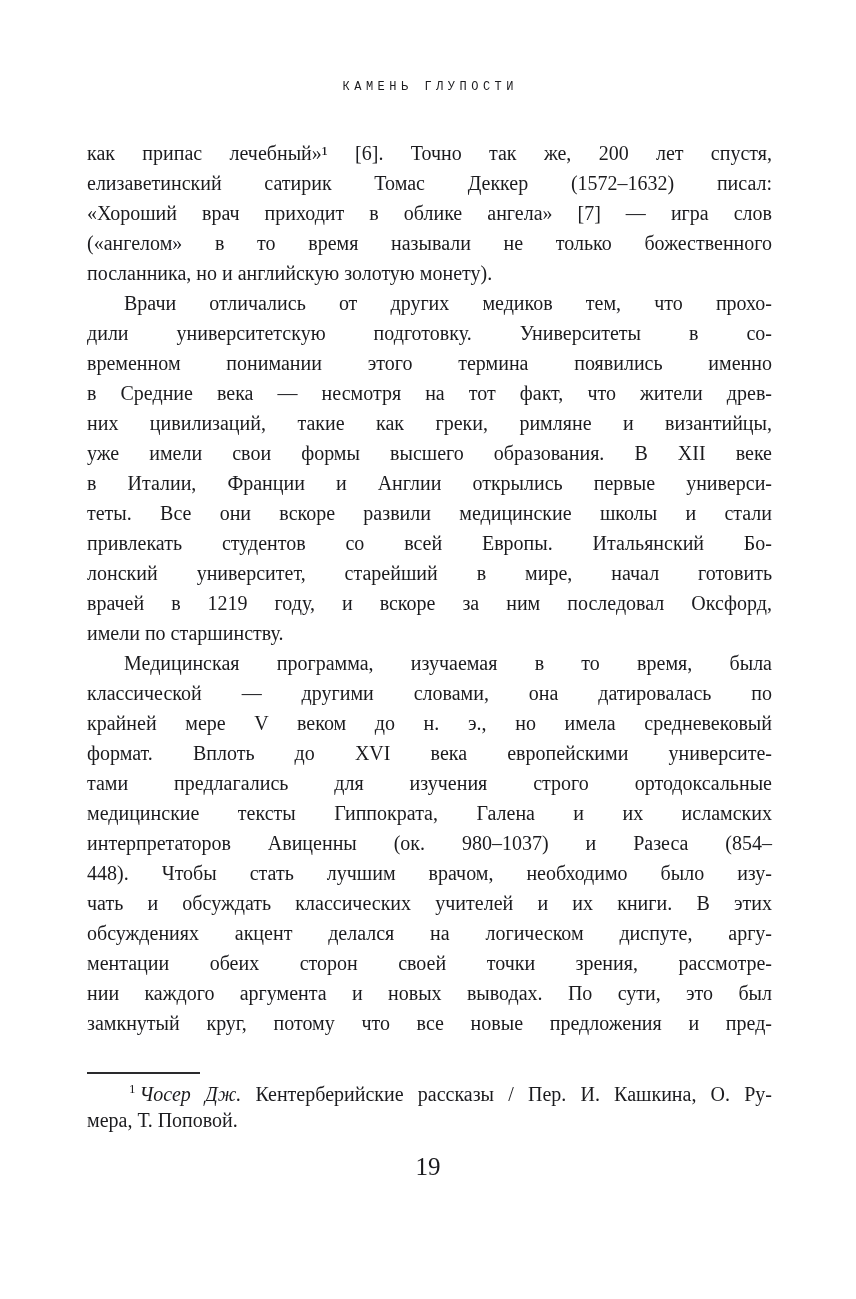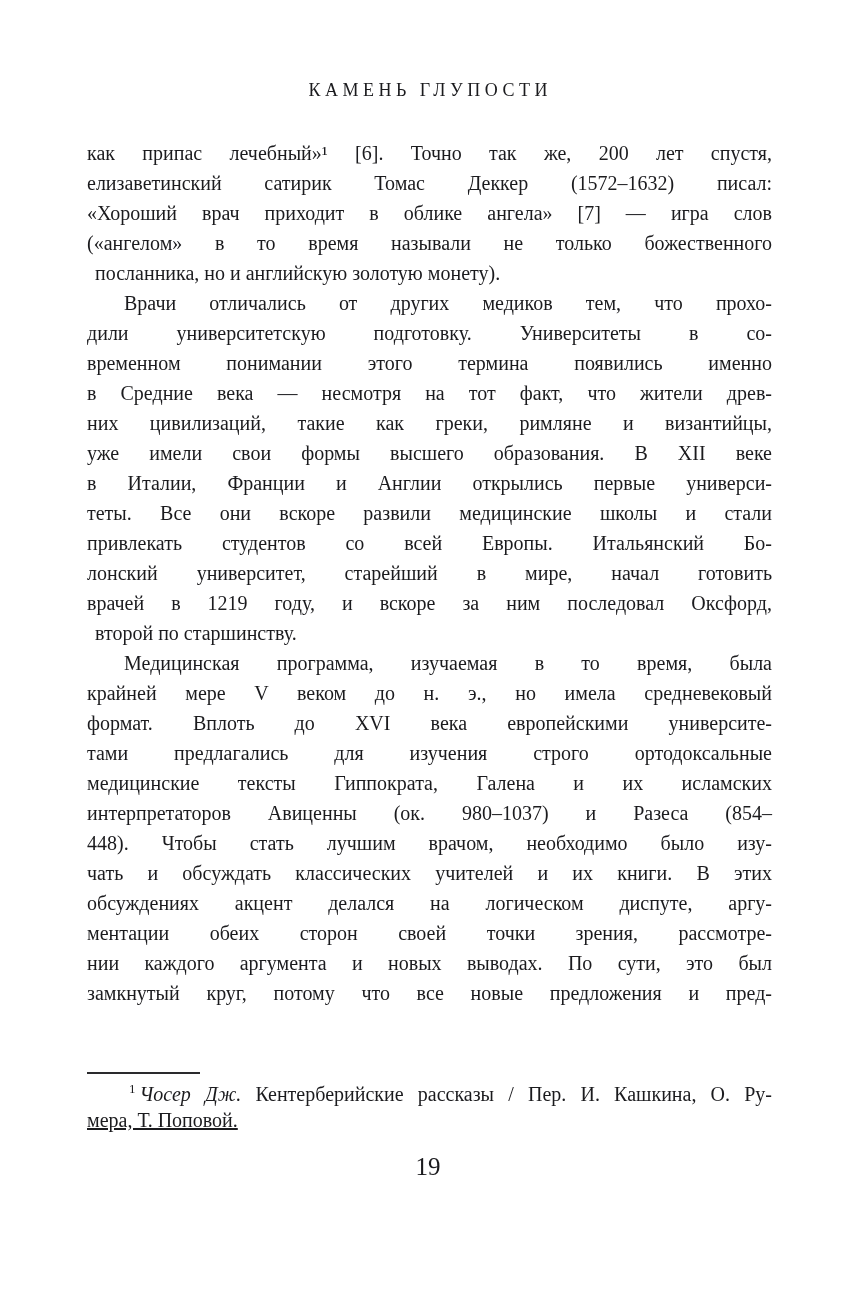--- a/index.html
+++ b/index.html
@@ -11,62 +11,63 @@
     color: #1b1b1e;
     font-family: "Liberation Serif", "DejaVu Serif", serif;
     overflow: hidden;
   }
   .running-header {
     position: absolute;
     top: 80px;
     left: 0;
     width: 100%;
     text-align: center;
-    font-size: 18px;
+    font-size: 12px;
     letter-spacing: 4.5px;
     text-indent: 4.5px; 
     color: #1b1b1e;
+    font-family: Liberation Mono, monospace;
   }
   .body-text {
     position: absolute;
     top: 138px;
     left: 87px;
     width: 685px;
     font-size: 20px;
     line-height: 30px;
   }
   .para { margin: 0; }
   .line {
     text-align: justify;
     text-align-last: justify;
     white-space: nowrap;
     white-space: normal;
   }
-  .line.lastline { text-align-last: left; margin-left: 8px; }
+  .line.lastline { text-align-last: left; }
   .line.firstindent { padding-left: 37px; }
   .footnote {
     position: absolute;
     top: 1072px;
     left: 87px;
     width: 685px;
     font-size: 20px;
     line-height: 26px;
   }
   .fn-rule {
     width: 113px;
     height: 2px;
     background: #2a2a2d;
     margin-bottom: 7px;
   }
   .fn-line {
     text-align: justify;
     text-align-last: justify;
   }
   .fn-line.fn-first { padding-left: 42px; font-family: Liberation Serif, serif; }
-  .fn-line.fn-last { text-align-last: left; text-decoration: underline; }
+  .fn-line.fn-last { text-align-last: left; }
   .fn-marker {
     font-size: 13px;
     vertical-align: super;
     line-height: 0;
     margin-right: 4px;
   }
   .fn-author { font-style: italic; }
   .page-number {
     position: absolute;
     top: 1153px;
@@ -95,24 +96,25 @@
       <div class="line">дили университетскую подготовку. Университеты в со-</div>
       <div class="line">временном понимании этого термина появились именно</div>
       <div class="line">в Средние века — несмотря на тот факт, что жители древ-</div>
       <div class="line">них цивилизаций, такие как греки, римляне и византийцы,</div>
       <div class="line">уже имели свои формы высшего образования. В XII веке</div>
       <div class="line">в Италии, Франции и Англии открылись первые универси-</div>
       <div class="line">теты. Все они вскоре развили медицинские школы и стали</div>
       <div class="line">привлекать студентов со всей Европы. Итальянский Бо-</div>
       <div class="line">лонский университет, старейший в мире, начал готовить</div>
       <div class="line">врачей в 1219 году, и вскоре за ним последовал Оксфорд,</div>
-      <div class="line lastline">второй по старшинству.</div>
+      <div class="line lastline">имели по старшинству.</div>
     </div>
     <div class="para">
       <div class="line firstindent">Медицинская программа, изучаемая в то время, была</div>
+      <div class="line">классической — другими словами, она датировалась по</div>
       <div class="line">крайней мере V веком до н. э., но имела средневековый</div>
       <div class="line">формат. Вплоть до XVI века европейскими университе-</div>
       <div class="line">тами предлагались для изучения строго ортодоксальные</div>
       <div class="line">медицинские тексты Гиппократа, Галена и их исламских</div>
       <div class="line">интерпретаторов Авиценны (ок. 980–1037) и Разеса (854–</div>
       <div class="line">448). Чтобы стать лучшим врачом, необходимо было изу-</div>
       <div class="line">чать и обсуждать классических учителей и их книги. В этих</div>
       <div class="line">обсуждениях акцент делался на логическом диспуте, аргу-</div>
       <div class="line">ментации обеих сторон своей точки зрения, рассмотре-</div>
       <div class="line">нии каждого аргумента и новых выводах. По сути, это был</div>

